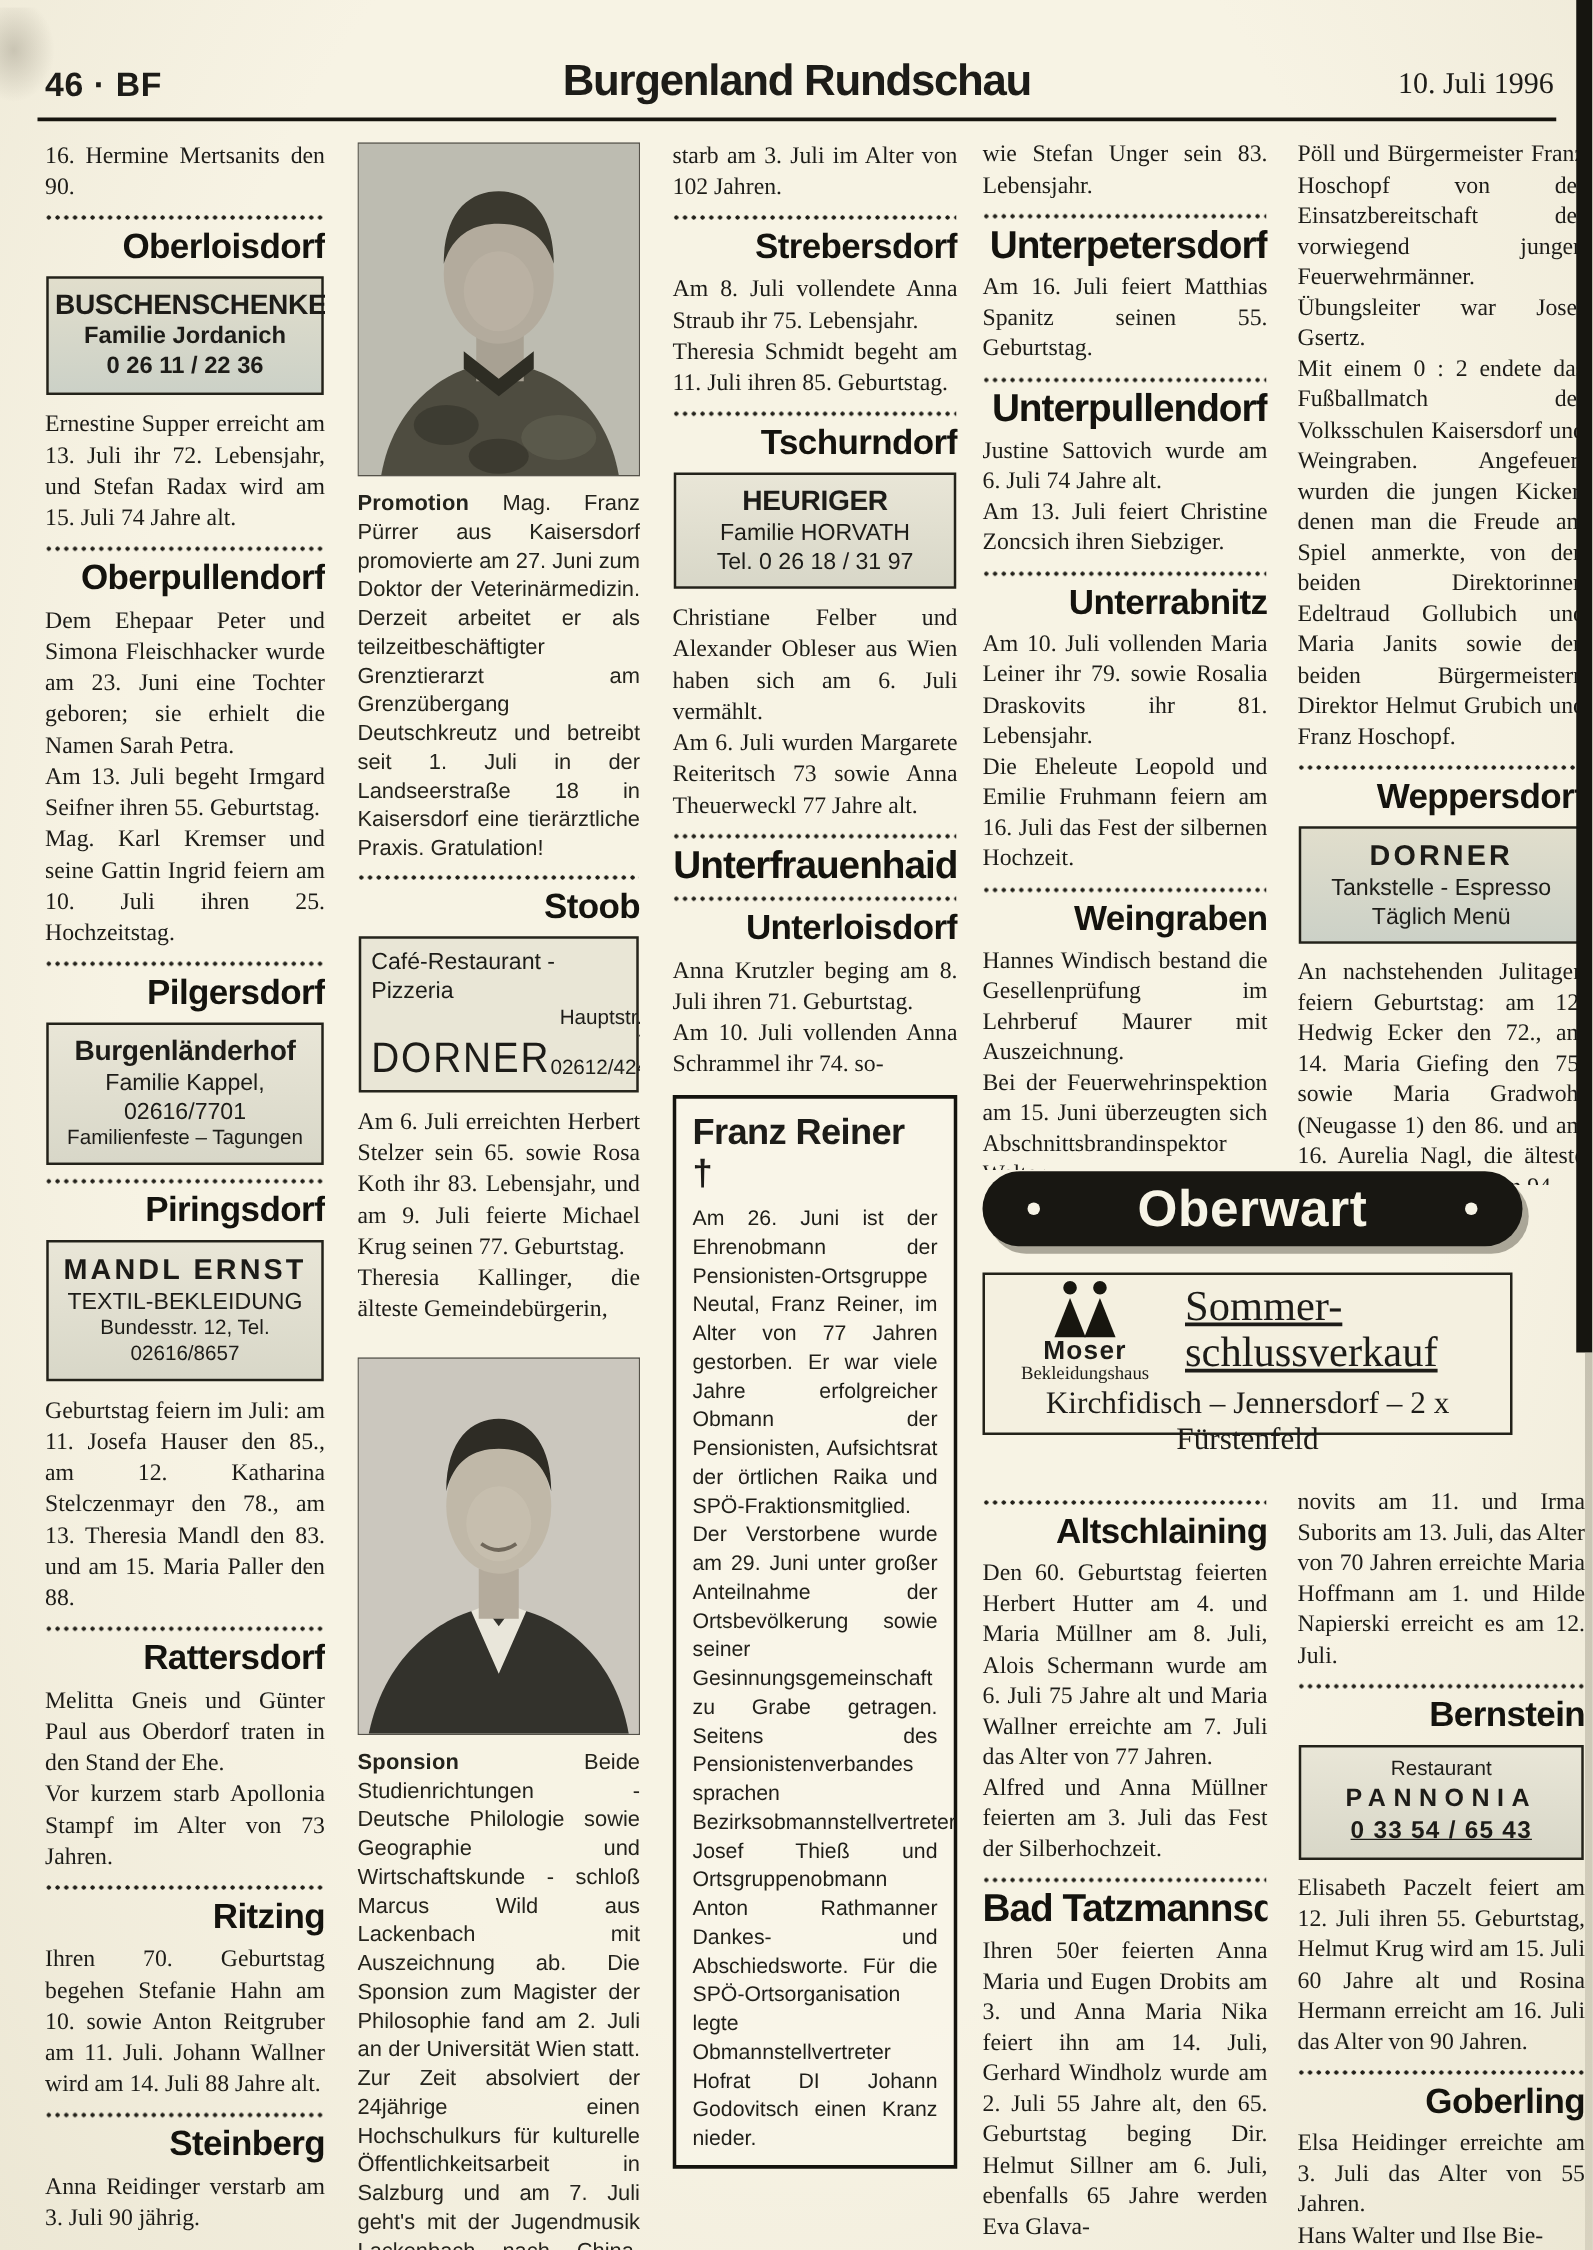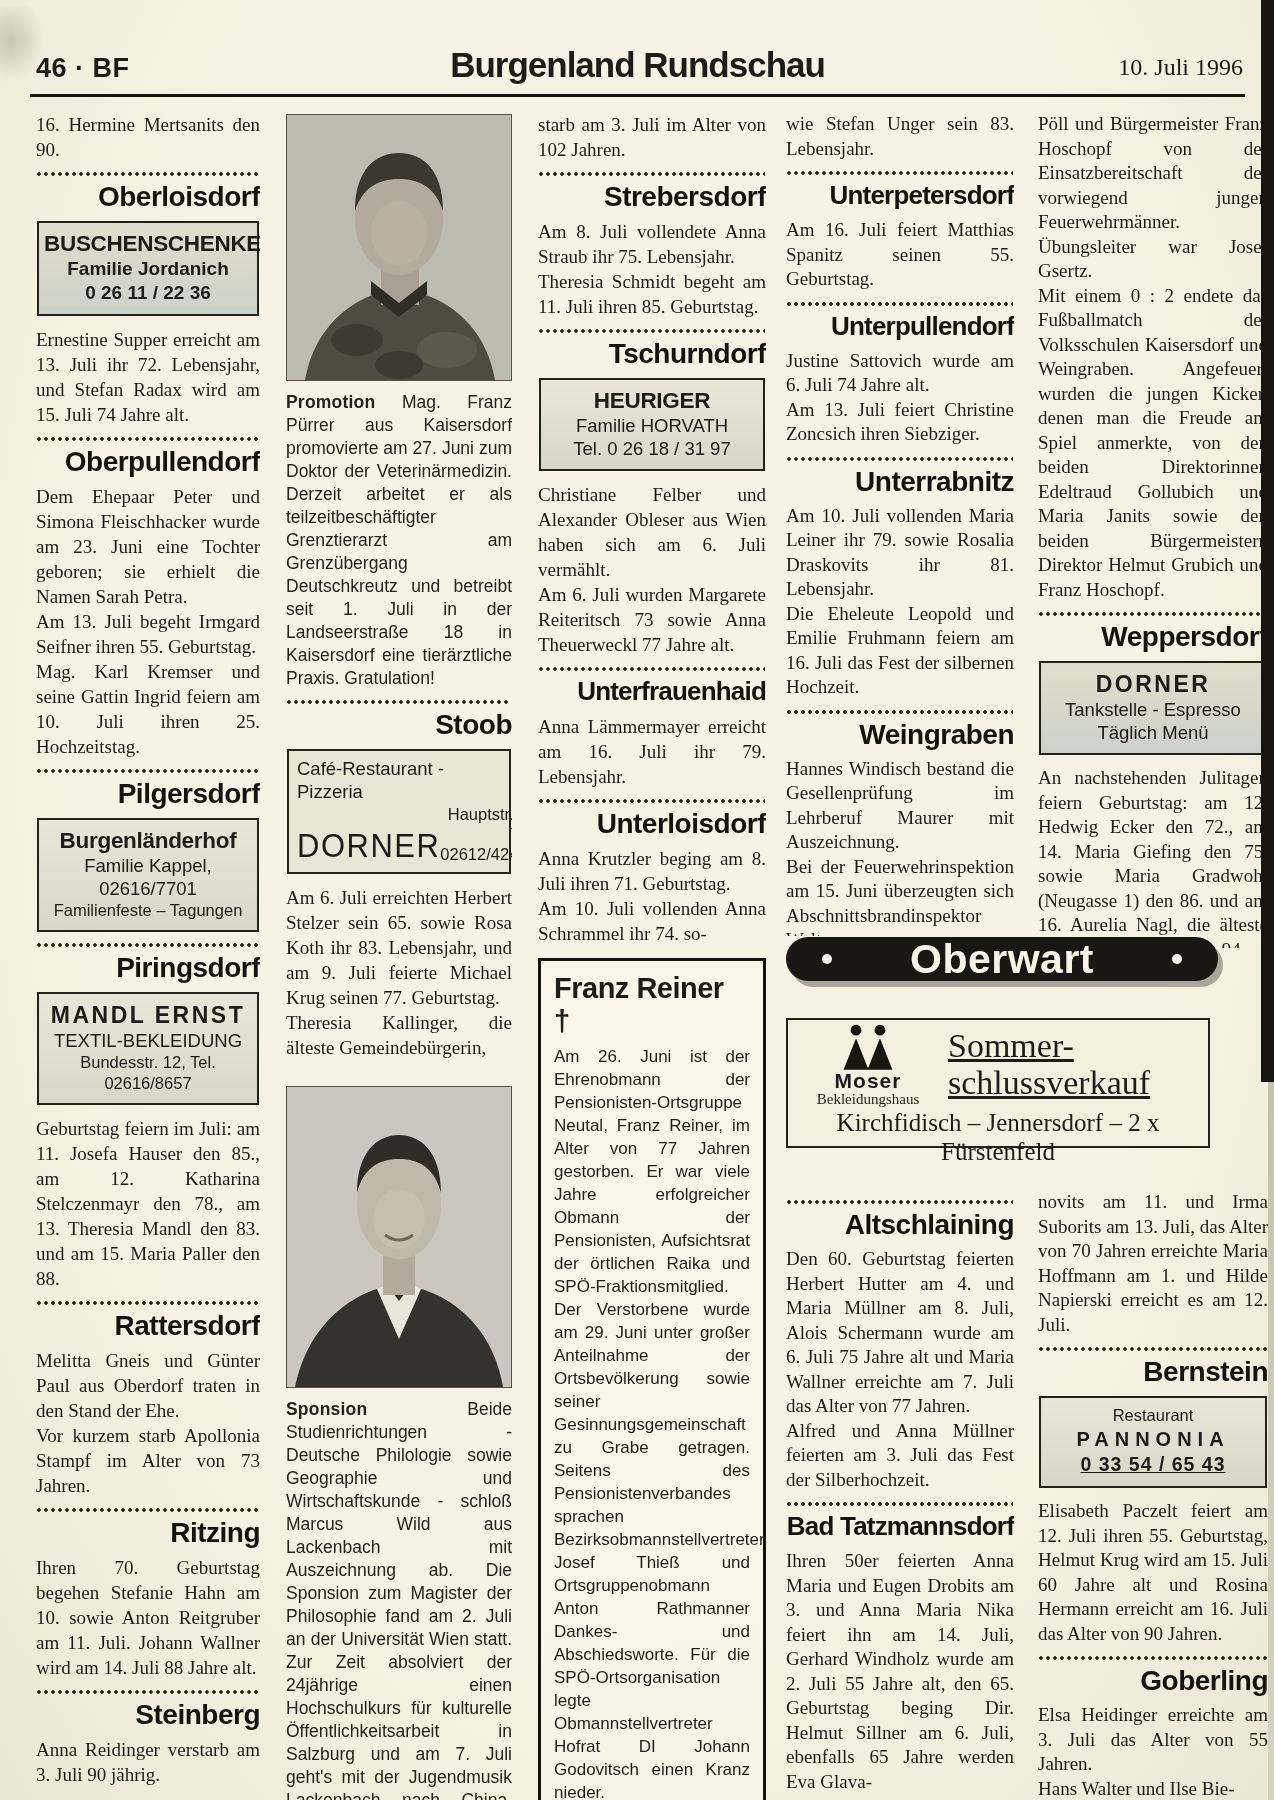--- a/index.html
+++ b/index.html
@@ -22,21 +22,21 @@
   #c4l{left:786px;top:1178px;width:228px;height:622px;}
   #c5u{left:1038px;top:100px;width:230px;height:848px;}
   #c5l{left:1038px;top:1178px;width:230px;height:622px;}
   .body{font:19px/25px "Liberation Serif", serif;text-align:justify;margin:0;}
   .tight .body{line-height:24.5px;}
   .dotted{height:4px;margin:10px 1px 5px;background-repeat:repeat-x;
     background-image:radial-gradient(circle at 2px 2px,#23211a 1.5px,transparent 1.9px);
     background-size:7px 4px;}
   .town{font:700 28px/31px "Liberation Sans", sans-serif;text-align:right;margin:1px 0 7px;
     letter-spacing:-0.5px;color:#14130e;white-space:nowrap;}
-  .town-long{font-size:26px;letter-spacing:-0.8px;}
+  .town-long{font-size:31px;letter-spacing:-0.8px;}
   
   .ad-box{border:2px solid #23221a;background:linear-gradient(180deg,#e1decc 0%,#ccd1c7 100%);
     text-align:center;padding:7px 5px 9px;margin:9px 1px 11px;}
   .ad-box.v-light{background:linear-gradient(180deg,#e9e6d7 0%,#d8d7c8 100%);}
   .ad-line{font-family:"Liberation Sans", sans-serif;}
   .st-title{font:700 22.5px/27px "Liberation Sans", sans-serif;letter-spacing:-0.3px;}
   .st-title-sp{font:700 23px/28px "Liberation Sans", sans-serif;letter-spacing:2.5px;}
   .st-bold-sub{font:700 19px/24px "Liberation Sans", sans-serif;}
   .st-sub{font:400 18.5px/23px "Liberation Sans", sans-serif;}
   .st-small{font:400 16.5px/21px "Liberation Sans", sans-serif;}
@@ -50,21 +50,21 @@
   .photo{margin:2px 0 0;border:1px solid #55524a;background:#c6c4ba;}
   .photo svg{display:block;width:100%;height:100%;}
   .photo-gap{margin-top:26px;}
   .caption{font:17.5px/23px "Liberation Sans", sans-serif;text-align:justify;color:#24231c;margin:10px 0 0;}
   .caption-lead{font-weight:700;letter-spacing:0.2px;}
   
   .obit{border:3px solid #14130e;padding:11px 13px 10px;margin:12px 0 0;background:rgba(252,250,242,0.35);}
   .obit-title{font:700 29px/33px "Liberation Sans", sans-serif;margin:0 0 7px;letter-spacing:-0.5px;}
   .obit-body{font:17px/23px "Liberation Sans", sans-serif;text-align:justify;margin:0;color:#1f1e18;}
   
-  .oberwart{position:absolute;left:786px;top:937px;width:432px;height:44px;background:#181712;
+  .oberwart{position:absolute;left:786px;top:937px;width:432px;height:60px;background:#181712;
     border-radius:30px;display:flex;align-items:center;justify-content:space-between;
     padding:0 36px;box-sizing:border-box;box-shadow:5px 6px 0 rgba(95,91,78,0.5);}
   .oberwart-label{color:#f7f4e6;font:700 41px/41px "Liberation Sans", sans-serif;letter-spacing:0.5px;}
   .bdot{width:10px;height:10px;border-radius:50%;background:#f7f4e6;}
   .moser{position:absolute;left:786px;top:1018px;width:424px;height:130px;border:2px solid #23221a;
     background:#f4f0e0;box-sizing:border-box;display:flex;flex-direction:column;}
   .moser-main{flex:1;display:flex;align-items:center;}
   .moser-logo{width:160px;text-align:center;padding-top:2px;}
   .moser-logo svg{width:66px;height:50px;display:block;margin:0 auto;}
   .moser-brand{font:700 21px/21px "Liberation Sans", sans-serif;letter-spacing:1px;margin-top:-2px;}
@@ -189,21 +189,20 @@
         <h2 class="town">Tschurndorf</h2>
         <div class="ad-box v-light">
           <div class="ad-line st-title">HEURIGER</div>
           <div class="ad-line st-sub">Familie HORVATH</div>
           <div class="ad-line st-sub">Tel. 0 26 18 / 31 97</div>
         </div>
         <p class="body">Christiane Felber und Alexander Obleser aus Wien haben sich am 6. Juli vermählt.</p>
         <p class="body">Am 6. Juli wurden Margarete Reiteritsch 73 sowie Anna Theuerweckl 77 Jahre alt.</p>
         <div class="dotted"></div>
         <h2 class="town town-long">Unterfrauenhaid</h2>
-        <p class="body">Anna Lämmermayer erreicht am 16. Juli ihr 79. Lebensjahr.</p>
         <div class="dotted"></div>
         <h2 class="town">Unterloisdorf</h2>
         <p class="body">Anna Krutzler beging am 8. Juli ihren 71. Geburtstag.</p>
         <p class="body">Am 10. Juli vollenden Anna Schrammel ihr 74. so-</p>
         <div class="obit">
           <h3 class="obit-title">Franz Reiner  †</h3>
           <p class="obit-body">Am 26. Juni ist der Ehrenobmann der Pensionisten-Ortsgruppe Neutal, Franz Reiner, im Alter von 77 Jahren gestorben. Er war viele Jahre erfolgreicher Obmann der Pensionisten, Aufsichtsrat der örtlichen Raika und SPÖ-Fraktionsmitglied. Der Verstorbene wurde am 29. Juni unter großer Anteilnahme der Ortsbevölkerung sowie seiner Gesinnungsgemeinschaft zu Grabe getragen. Seitens des Pensionistenverbandes sprachen Bezirksobmannstellvertreter Josef Thieß und Ortsgruppenobmann Anton Rathmanner Dankes- und Abschiedsworte. Für die SPÖ-Ortsorganisation legte Obmannstellvertreter Hofrat DI Johann Godovitsch einen Kranz nieder.</p>
         </div>
       </div>
     <div class="col tight" id="c4u">

